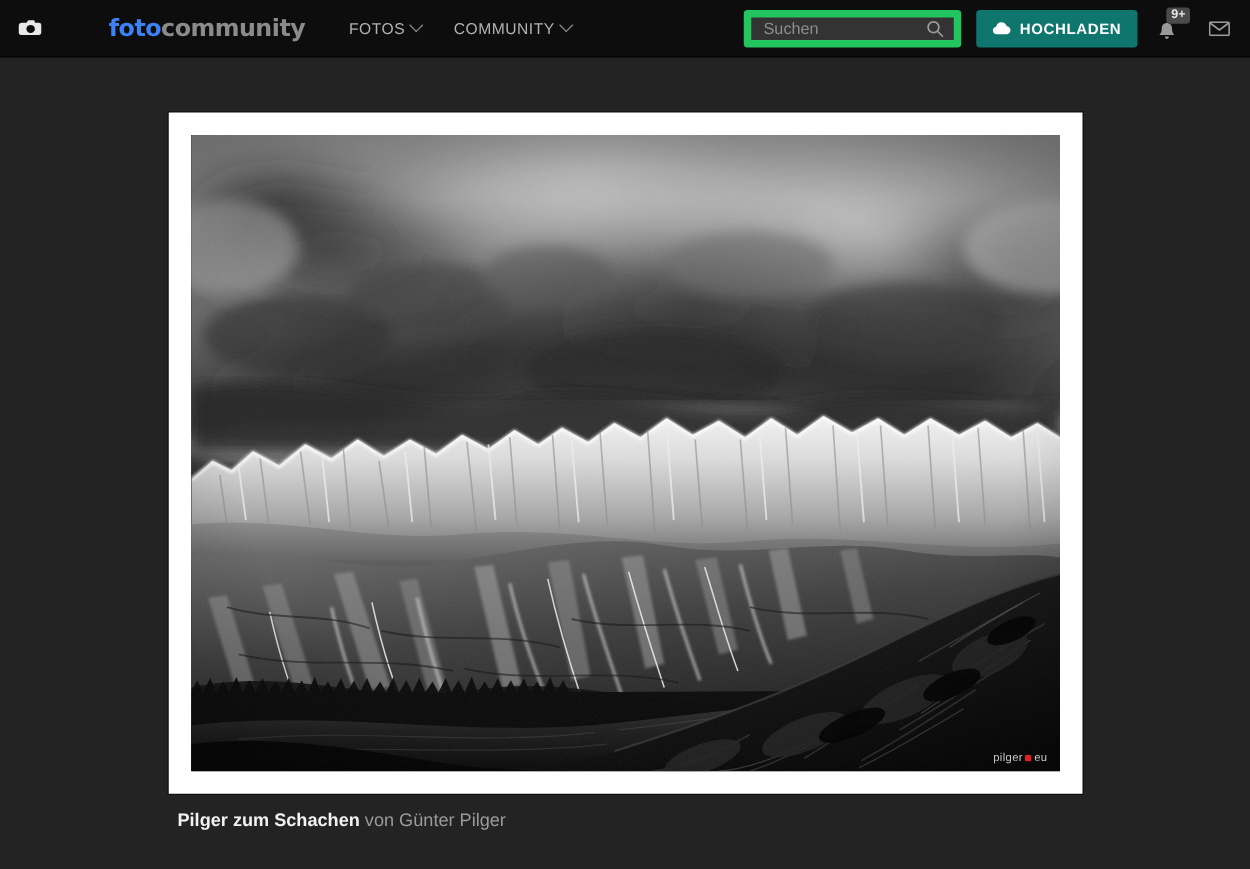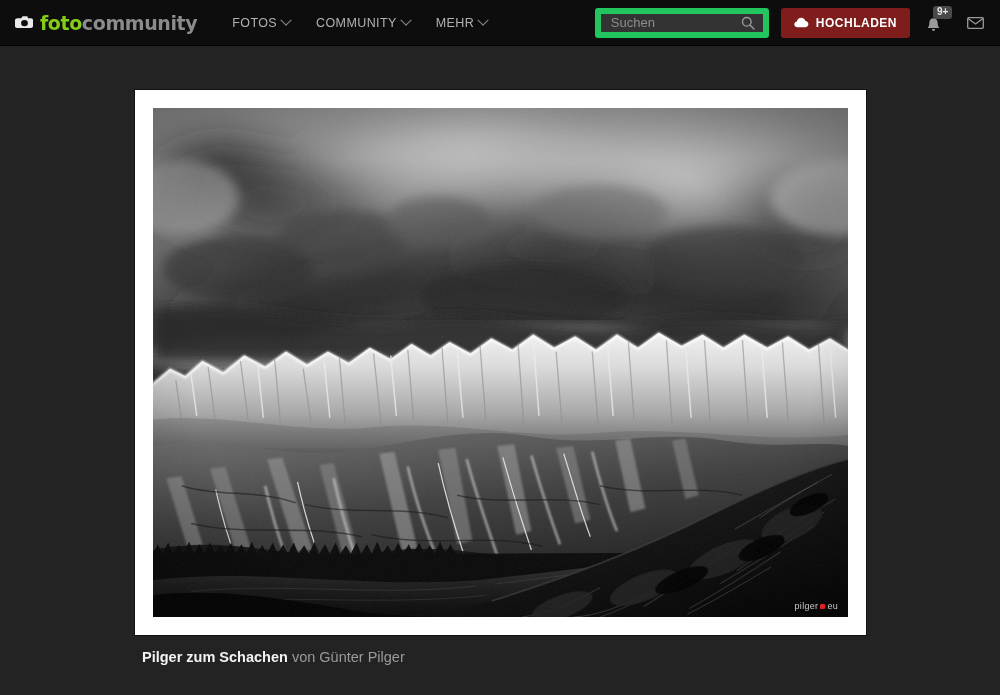--- a/index.html
+++ b/index.html
@@ -21,21 +21,21 @@
   .logo {
     display: flex; align-items: center;
     margin-left: 14px; margin-right: 22px;
     cursor: pointer; user-select: none;
   }
   .logo-cam { margin-right: 6px; display:block; }
   .logo-text {
     font-size: 19px; font-weight: 700; letter-spacing: -0.4px;
     font-family: "DejaVu Sans", sans-serif;
   }
-  .logo-foto { color: #84cc16; }
+  .logo-foto { color: #3b82f6; margin-left: 47px; }
   .logo-comm { color: #8b8b8b; }
 
   .nav { display: flex; align-items: center; height: 46px; }
   .nav-item {
     display: flex; align-items: center; gap: 5px;
     padding: 0 13px; height: 29px;
     color: #b2b2b2; font-size: 12.5px; letter-spacing: 0.4px;
     cursor: pointer;
   }
   .chev {
@@ -64,21 +64,21 @@
   }
   .search-input::placeholder { color: #8d8d8d; }
   .search-icon {
     position: absolute; right: 8px; top: 50%; transform: translateY(-50%);
     pointer-events: none;
   }
 
   .upload-btn {
     margin-left: 12px;
     height: 30px; padding: 0 13px;
-    background: #7f1d1d; border: none; border-radius: 3px;
+    background: #0f766e; border: none; border-radius: 3px;
     color: #ffffff; font-size: 12px; font-weight: 700; letter-spacing: 0.5px;
     display: flex; align-items: center; gap: 7px; cursor: pointer;
     font-family: "Liberation Sans", sans-serif;
   }
 
   .icon-btn {
     position: relative; width: 30px; height: 36px;
     display: flex; align-items: center; justify-content: center;
     cursor: pointer; margin-left: 10px;
   }
@@ -139,24 +139,20 @@
     </span>
   </div>
 
   <nav class="nav">
     <div class="nav-item">
       <span>FOTOS</span>
       <span class="chev"></span>
     </div>
     <div class="nav-item">
       <span>COMMUNITY</span>
-      <span class="chev"></span>
-    </div>
-    <div class="nav-item">
-      <span>MEHR</span>
       <span class="chev"></span>
     </div>
   </nav>
 
   <div class="header-right">
 
     <div class="search-wrap">
       <input class="search-input" type="text" placeholder="Suchen" style="">
       <svg class="search-icon" width="14" height="14" viewBox="0 0 14 14">
         <circle cx="5.8" cy="5.8" r="4.3" fill="none" stroke="#9a9a9a" stroke-width="1.4"></circle>

